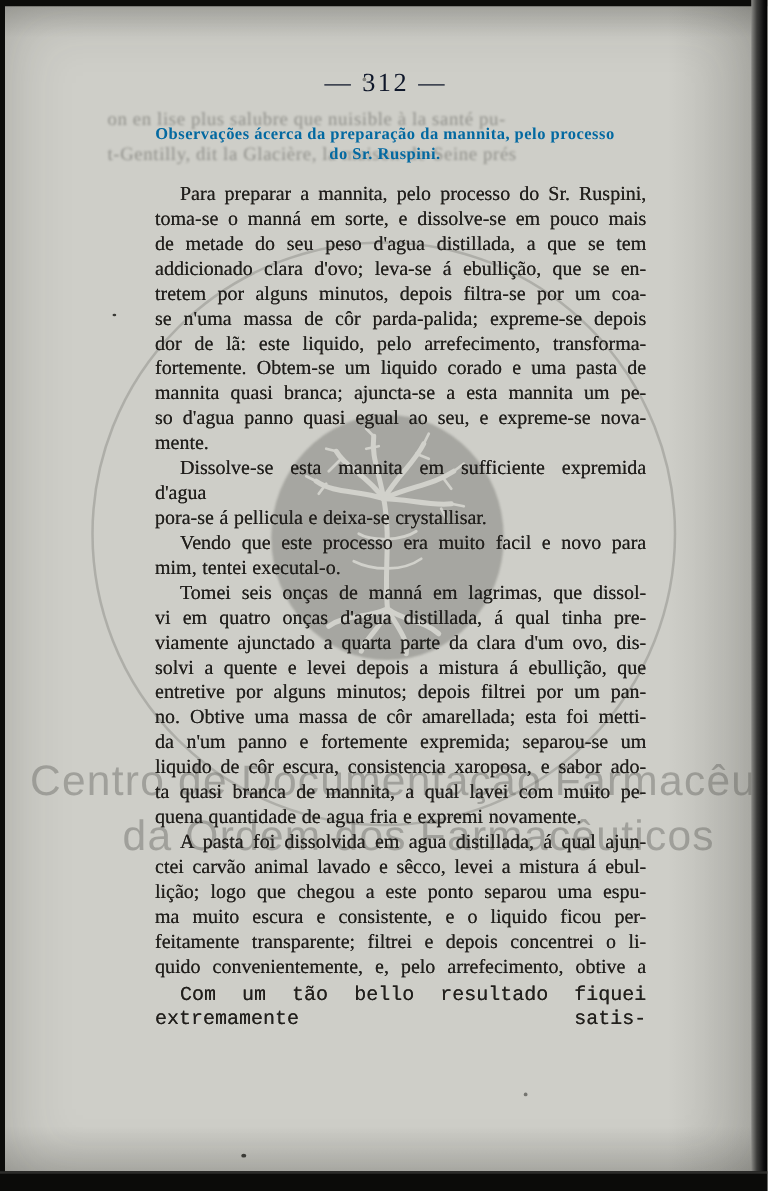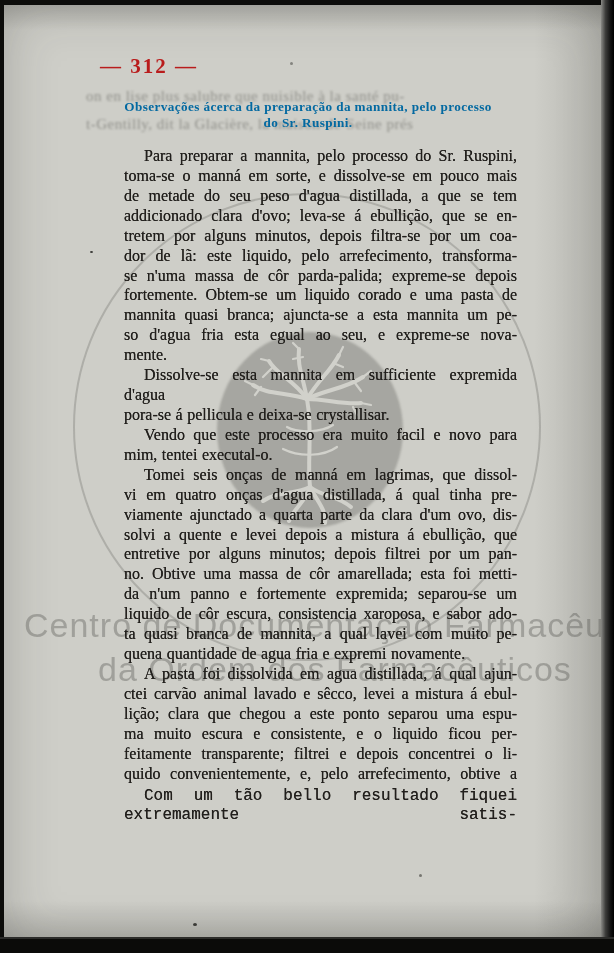--- a/index.html
+++ b/index.html
@@ -36,22 +36,22 @@
     filter:blur(0.8px);
     text-align:left;letter-spacing:0.5px;
     pointer-events:none;
   }
   .gA{top:88px;}
   .gB{top:116px;}
 
   
   .pageno{
     position:absolute;left:100px;top:54px;width:417px;
-    text-align:left;font-size:21px;font-weight:bold;
-    color:#b91c1c;letter-spacing:2px;
+    text-align:center;font-size:21px;font-weight:normal;
+    color:#0f172a;letter-spacing:2px;
   }
 
   
   .heading{
     position:absolute;left:98px;top:99px;width:420px;
     text-align:center;font-size:13.2px;font-weight:bold;
     color:#0369a1;line-height:16px;letter-spacing:0.4px;
   }
 
   
@@ -140,25 +140,25 @@
     <div>Observações ácerca da preparação da mannita, pelo processo</div>
     <div>do Sr. Ruspini.</div>
   </div>
 
   <div class="bodytext">
     <div class="ln ind">Para preparar a mannita, pelo processo do Sr. Ruspini,</div>
     <div class="ln">toma-se o manná em sorte, e dissolve-se em pouco mais</div>
     <div class="ln">de metade do seu peso d'agua distillada, a que se tem</div>
     <div class="ln">addicionado clara d'ovo; leva-se á ebullição, que se en-</div>
     <div class="ln">tretem por alguns minutos, depois filtra-se por um coa-</div>
+    <div class="ln">se n'uma massa de côr parda-palida; expreme-se depois</div>
     <div class="ln">dor de lã: este liquido, pelo arrefecimento, transforma-</div>
-    <div class="ln">se n'uma massa de côr parda-palida; expreme-se depois</div>
     <div class="ln">fortemente. Obtem-se um liquido corado e uma pasta de</div>
     <div class="ln">mannita quasi branca; ajuncta-se a esta mannita um pe-</div>
-    <div class="ln">so d'agua fria esta egual ao seu, e expreme-se nova-</div>
+    <div class="ln">so d'agua panno quasi egual ao seu, e expreme-se nova-</div>
     <div class="ln end">mente.</div>
 
     <div class="ln ind">Dissolve-se esta mannita em sufficiente expremida d'agua</div>
     <div class="ln end">pora-se á pellicula e deixa-se crystallisar.</div>
 
     <div class="ln ind">Vendo que este processo era muito facil e novo para</div>
     <div class="ln end">mim, tentei executal-o.</div>
 
     <div class="ln ind">Tomei seis onças de manná em lagrimas, que dissol-</div>
     <div class="ln">vi em quatro onças d'agua distillada, á qual tinha pre-</div>
@@ -166,21 +166,21 @@
     <div class="ln">solvi a quente e levei depois a mistura á ebullição, que</div>
     <div class="ln">entretive por alguns minutos; depois filtrei por um pan-</div>
     <div class="ln">no. Obtive uma massa de côr amarellada; esta foi metti-</div>
     <div class="ln">da n'um panno e fortemente expremida; separou-se um</div>
     <div class="ln">liquido de côr escura, consistencia xaroposa, e sabor ado-</div>
     <div class="ln">ta quasi branca de mannita, a qual lavei com muito pe-</div>
     <div class="ln end">quena quantidade de agua fria e expremi novamente.</div>
 
     <div class="ln ind">A pasta foi dissolvida em agua distillada, á qual ajun-</div>
     <div class="ln">ctei carvão animal lavado e sêcco, levei a mistura á ebul-</div>
-    <div class="ln">lição; clara que chegou a este ponto separou uma espu-</div>
+    <div class="ln">lição; logo que chegou a este ponto separou uma espu-</div>
     <div class="ln">ma muito escura e consistente, e o liquido ficou per-</div>
     <div class="ln">feitamente transparente; filtrei e depois concentrei o li-</div>
     <div class="ln">quido convenientemente, e, pelo arrefecimento, obtive a</div>
 
     <div class="ln ind p6">Com um tão bello resultado fiquei extremamente satis-</div>
   </div>
 
   <div class="speck" style="left:193px;top:923px;width:4px;height:3px;"></div>
   <div class="speck" style="left:90px;top:251px;width:3px;height:2px;"></div>
   <div class="speck" style="left:419px;top:874px;width:3px;height:3px;opacity:0.6;"></div>

